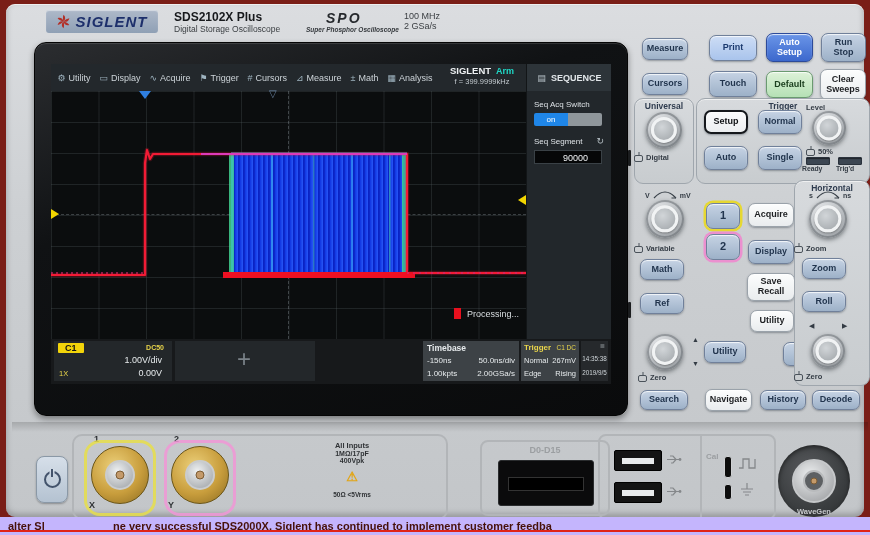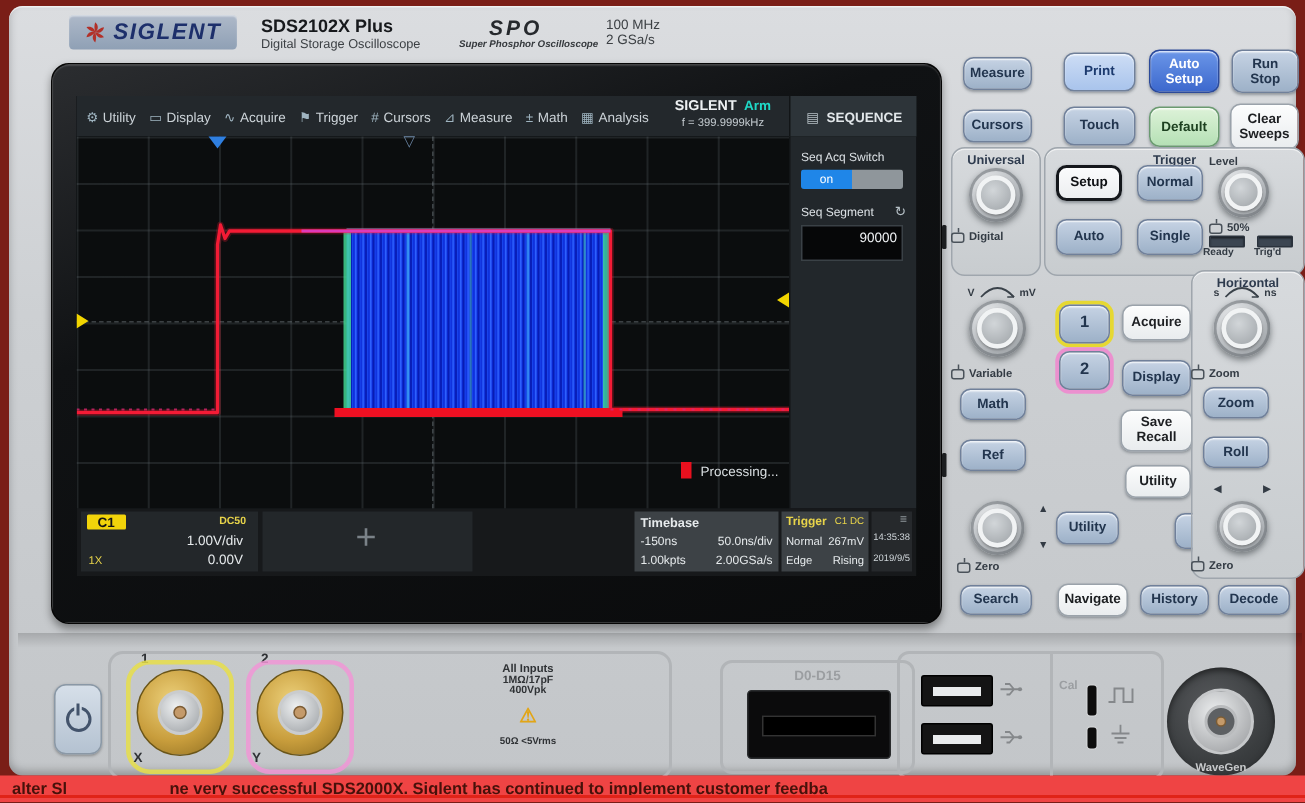--- a/index.html
+++ b/index.html
@@ -44,22 +44,22 @@
   .seq-ico{color:#b6c0c6;font-size:9px;font-weight:normal;}
 
   .sidebar{position:absolute;left:475px;top:27px;width:85px;height:248px;background:#22272b;border-left:1px solid #121517;
            padding:7px 7px 0 7px;box-sizing:border-box;color:#dde2e6;}
   .sb-label{font-size:8px;margin-top:2px;}
   .toggle{margin-top:4px;width:68px;height:13px;border-radius:2px;overflow:hidden;display:flex;}
   .toggle-on{width:34px;background:#1f86e8;color:#fff;font-size:8px;text-align:center;line-height:13px;}
   .toggle-off{width:34px;background:#8f969b;}
   .sb-row{display:flex;justify-content:space-between;align-items:center;margin-top:9px;}
   .sb-refresh{color:#b6c0c6;font-size:9px;}
-  .seg-box{margin-top:4px;width:68px;height:24px;background:#060708;border:1px solid #3a4146;
-           color:#f0f3f5;font-size:9px;text-align:right;line-height:14px;padding-right:3px;box-sizing:border-box;}
+  .seg-box{margin-top:4px;width:68px;height:14px;background:#060708;border:1px solid #3a4146;
+           color:#f0f3f5;font-size:9px;text-align:right;line-height:14px;padding-right:13px;box-sizing:border-box;}
 
   .grid-area{position:absolute;left:0;top:27px;width:475px;height:248px;background-color:#0b0d0e;
      background-image:linear-gradient(rgba(95,105,110,.25) 1px,transparent 1px),
                       linear-gradient(90deg,rgba(95,105,110,.25) 1px,transparent 1px);
      background-size:47.5px 31px;}
   .center-h{position:absolute;left:0;right:0;top:123px;border-top:1px dashed rgba(150,160,165,.35);}
   .center-v{position:absolute;top:0;bottom:0;left:237px;border-left:1px dashed rgba(150,160,165,.35);}
   .trig-top{position:absolute;top:0;width:0;height:0;border-left:6px solid transparent;border-right:6px solid transparent;border-top:8px solid #2f7fe0;}
   .trig-top-hollow{position:absolute;top:-3px;color:#6d88a8;font-size:10px;}
   .ch-marker{position:absolute;left:0;width:0;height:0;border-top:5px solid transparent;border-bottom:5px solid transparent;border-left:8px solid #f2d500;}
@@ -123,21 +123,21 @@
   .usb-port{position:absolute;width:46px;height:19px;background:#141414;border:1px solid #000;border-radius:2px;}
   .usb-port::after{content:'';position:absolute;left:50%;top:50%;transform:translate(-50%,-50%);width:32px;height:6px;background:#e9ebec;}
   .slot{position:absolute;width:6px;background:#0d0d0d;border:1px solid #cfd1d3;border-radius:3px;}
   .wg-circle{position:absolute;left:772px;top:441px;width:72px;height:72px;border-radius:50%;
              background:radial-gradient(circle at 42% 36%,#57595c,#3a3d3f 62%,#2d2f31);box-shadow:inset 0 2px 4px rgba(0,0,0,.5);}
   .wg-bnc{position:absolute;left:50%;top:50%;transform:translate(-50%,-50%);width:40px;height:40px;border-radius:50%;
           background:radial-gradient(circle at 40% 35%,#eceeef,#96989b);border:2px solid #c6c8ca;}
   .wg-inner{position:absolute;left:50%;top:50%;transform:translate(-50%,-50%);width:18px;height:18px;border-radius:50%;background:#5d6063;border:2px solid #b9bbbd;}
 
   
-  .caption{position:absolute;left:0;top:517px;width:870px;height:18px;background:#ef4444;overflow:hidden;}
+  .caption{position:absolute;left:0;top:517px;width:870px;height:18px;background:#c4b5fd;overflow:hidden;}
   .cap-txt{position:absolute;top:3px;font-weight:bold;font-size:11px;color:#47110a;white-space:nowrap;}
   .cap-line{position:absolute;left:0;top:13px;width:100%;height:2px;background:#e02318;}
 </style>
 </head>
 <body>
 
 <div class="stage">
   <div class="body">
 
     <div class="logo-box">

